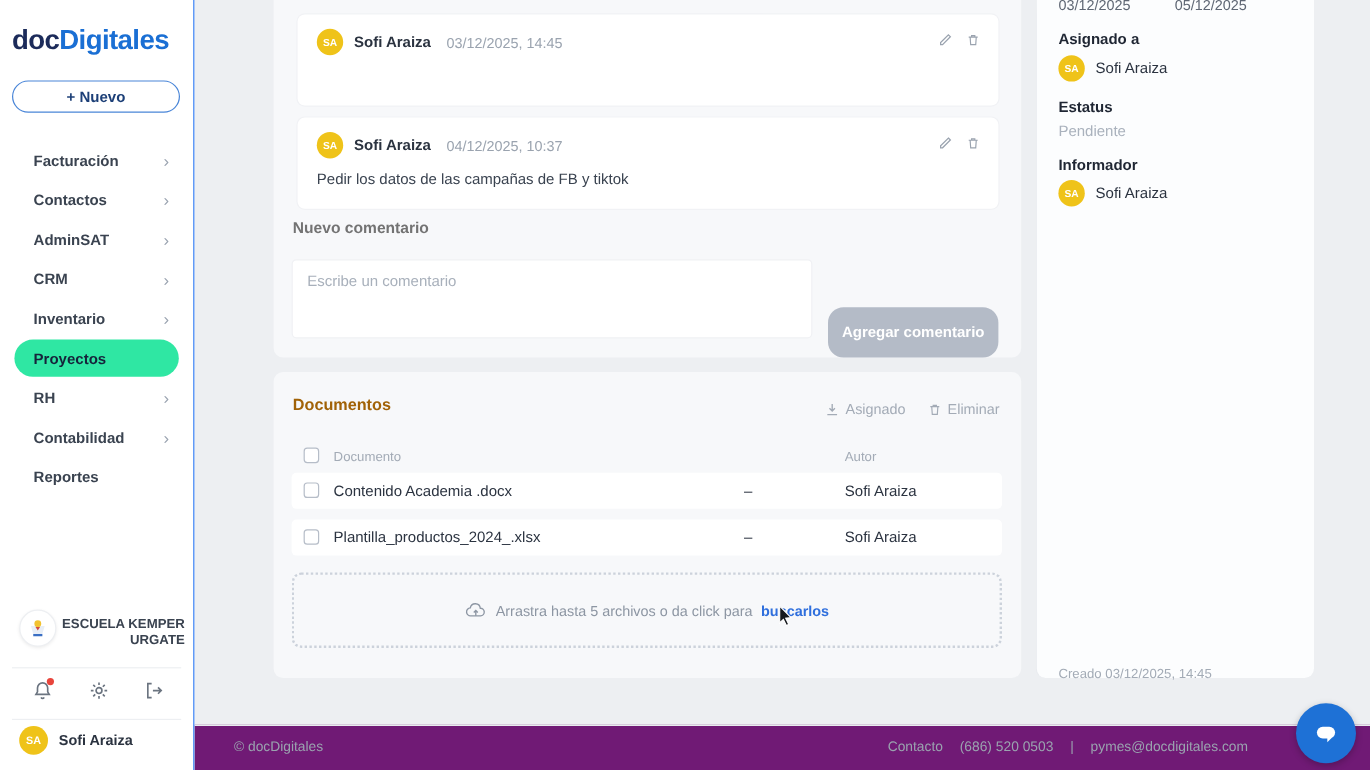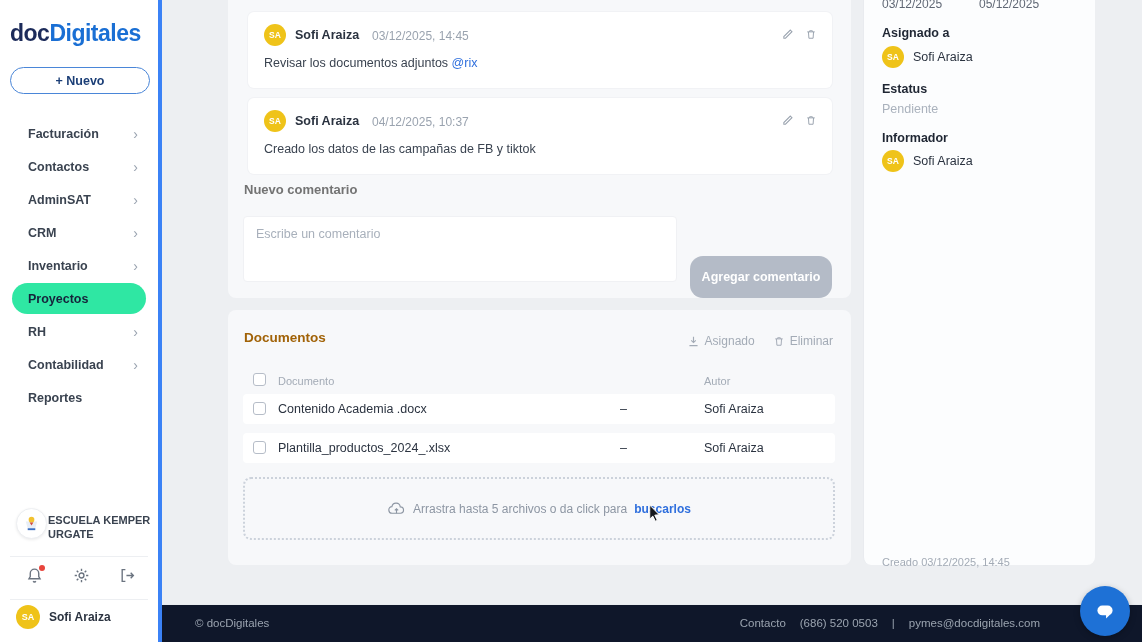--- a/index.html
+++ b/index.html
@@ -1,20 +1,20 @@
 <!DOCTYPE html>
 <html><head>
 <meta charset="utf-8">
 <style>
   * { margin:0; padding:0; box-sizing:border-box; }
   html,body { width:1142px; height:642px; overflow:hidden; }
   body { background:#edeff2; font-family:"Liberation Sans", sans-serif; position:relative; }
 
   
-  .sidebar { position:absolute; left:0; top:0; bottom:0; width:162px; background:#fff; border-right:4px solid #3b82f6; z-index:5; }
+  .sidebar { position:absolute; left:0; top:0; bottom:0; width:162px; background:#fff; border-right:1px solid #3b82f6; z-index:5;text-align:right; }
   .logo { position:absolute; top:20px; left:10px; font-size:23px; font-weight:bold; letter-spacing:-0.5px; }
   .logo .p1 { color:#1c2b5a; }
   .logo .p2 { color:#1a6fd4; }
   .btn-nuevo { position:absolute; top:67px; left:10px; width:140px; height:27px; background:#fff;
     border:1.6px solid #4a86d8; border-radius:14px; color:#1c3f77; font-weight:bold; font-size:12.5px;
     display:flex; align-items:center; justify-content:center; cursor:pointer; }
   .menu { position:absolute; top:117px; left:0; right:0; }
   .menu-item { height:33px; display:flex; align-items:center; justify-content:space-between;
     padding:0 20px 0 28px; color:#3a4350; font-size:12.5px; font-weight:bold; cursor:pointer; }
   .menu-item .chev { color:#9aa3b0; font-size:14px; font-weight:normal; }
@@ -79,21 +79,21 @@
   .details { position:absolute; left:863px; top:0; width:232px; height:565px; background:#fcfdfe;
     border-left:1px solid #e9ebef; border-radius:0 0 8px 8px; }
   .d-dates { position:absolute; top:-3px; left:18px; font-size:12px; color:#5f6774; }
   .d-date2 { position:absolute; left:97px; top:0; }
   .d-label { position:absolute; left:18px; font-size:12.5px; font-weight:bold; color:#1f2633; }
   .d-person { position:absolute; left:18px; display:flex; align-items:center; gap:9px; font-size:12.5px; color:#2b3340; }
   .d-status { position:absolute; left:18px; top:102px; font-size:12.5px; color:#aab2bd; }
   .d-created { position:absolute; left:18px; top:556px; font-size:11px; color:#a3abb6; }
 
   
-  .footer { position:absolute; left:162px; right:0; bottom:0; height:38px; background:#0f172a; border-top:1px solid #e9ecef; }
+  .footer { position:absolute; left:162px; right:0; bottom:0; height:38px; background:#701a75; border-top:1px solid #e9ecef; }
   .f-copy { position:absolute; left:33px; top:12px; font-size:11.5px; color:#9aa3af; }
   .f-contact { position:absolute; right:102px; top:12px; display:flex; gap:14px; font-size:11.5px; color:#9aa3af; }
   .chat-btn { position:absolute; left:1080px; top:586px; width:50px; height:50px; border-radius:50%;
     background:#1e71d6; box-shadow:0 2px 6px rgba(0,0,0,.25); display:flex; align-items:center;
     justify-content:center; cursor:pointer; z-index:9; }
   .cursor { position:absolute; left:648px; top:504px; z-index:20; pointer-events:none; }
 </style>
 </head>
 <body>
 
@@ -191,41 +191,38 @@
     <span class="c-edit">
       <svg width="13" height="13" viewBox="0 0 16 16" fill="none" stroke="#9aa3af" stroke-width="1.3">
           <path d="M11.5 2.5l2 2L5.5 12.5h-2v-2z"></path>
         </svg>
     </span>
     <span class="c-del">
       <svg width="12" height="13" viewBox="0 0 16 16" fill="none" stroke="#9aa3af" stroke-width="1.3">
           <path d="M3 4.5h10M6.2 4.5V3h3.6v1.5M4.6 4.5l.6 8.5h5.6l.6-8.5"></path>
         </svg>
     </span>
-    <div class="c-text">
-      <span>Revisar los documentos adjuntos </span><span class="mention">@rix</span>
-    </div>
   </div>
 
   <div class="comment" style="top:108px">
     <span class="avatar a22 c-avatar">SA</span>
     <span class="c-author">Sofi Araiza</span>
     <span class="c-time">04/12/2025, 10:37</span>
     <span class="c-edit">
       <svg width="13" height="13" viewBox="0 0 16 16" fill="none" stroke="#9aa3af" stroke-width="1.3">
           <path d="M11.5 2.5l2 2L5.5 12.5h-2v-2z"></path>
         </svg>
     </span>
     <span class="c-del">
       <svg width="12" height="13" viewBox="0 0 16 16" fill="none" stroke="#9aa3af" stroke-width="1.3">
           <path d="M3 4.5h10M6.2 4.5V3h3.6v1.5M4.6 4.5l.6 8.5h5.6l.6-8.5"></path>
         </svg>
     </span>
     <div class="c-text">
-      <span>Creado los datos de las campañas de FB y tiktok</span><span class="mention"></span>
+      <span>Pedir los datos de las campañas de FB y tiktok</span><span class="mention"></span>
     </div>
   </div>
 
   <div class="nc-label">Nuevo comentario</div>
   <textarea class="nc-textarea" placeholder="Escribe un comentario" style=""></textarea>
   <button class="nc-submit">Agregar comentario</button>
 </div>
 
 <div class="docs-card">
   <div class="docs-title">Documentos</div>

